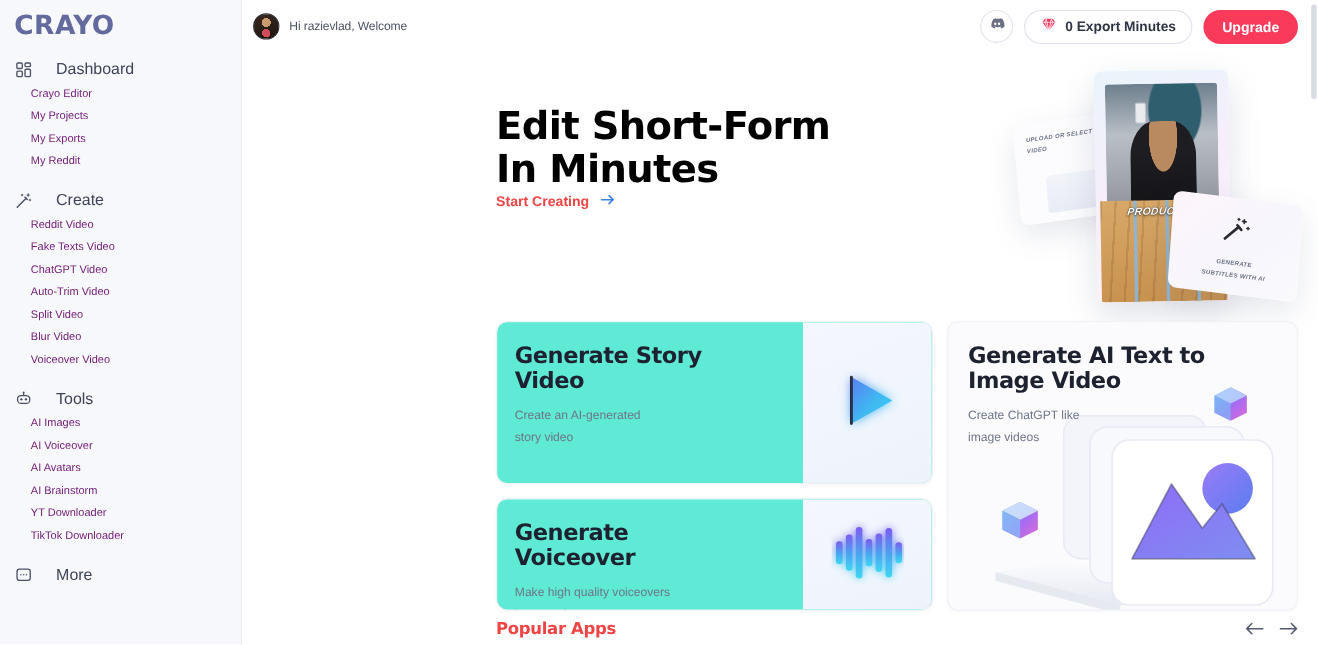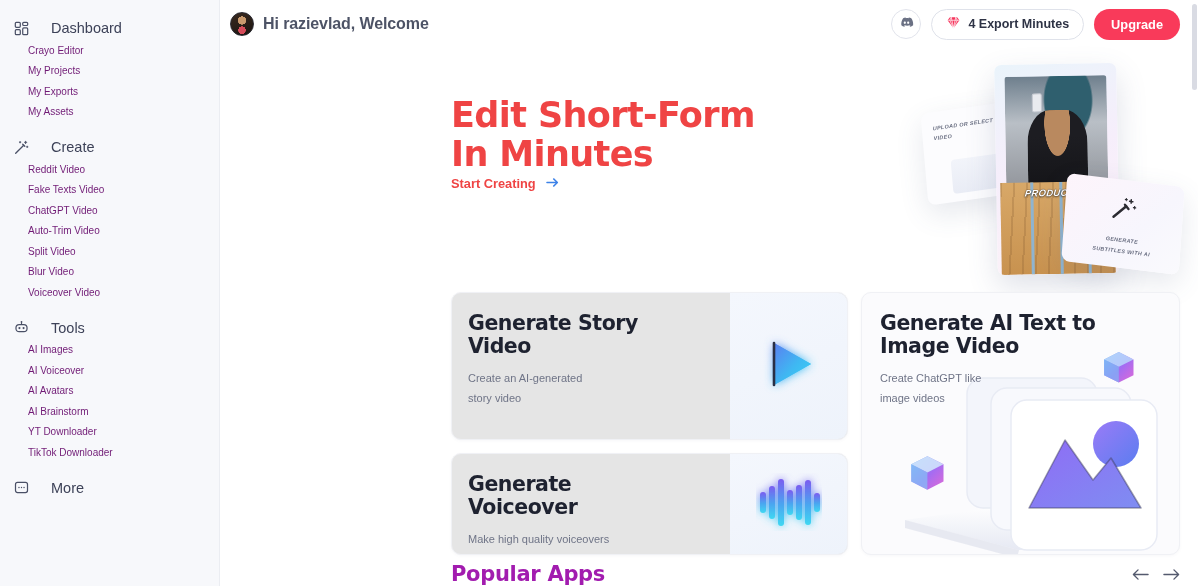--- a/index.html
+++ b/index.html
@@ -100,22 +100,22 @@
     width: 24px; height: 24px;
     border-radius: 50%;
     background:
       radial-gradient(circle at 50% 34%, #c99a6e 0 22%, transparent 23%),
       radial-gradient(circle at 50% 78%, #d64b5a 0 18%, transparent 19%),
       linear-gradient(160deg,#3a2a20 0%, #1b1410 100%);
     border: 1.5px solid #2b2b33;
     flex: 0 0 24px;
   }
   .greet-text {
-    font-size: 16px;
-    font-weight: 700;
+    font-size: 11px;
+    font-weight: 400;
     color: #4d5366;
     letter-spacing: -0.1px;
   }
 
   .top-actions {
     margin-left: auto;
     display: flex;
     align-items: center;
     gap: 10px;
   }
@@ -158,21 +158,21 @@
   
   #hero {
     position: relative;
     height: 232px;
     padding: 48px 0 0 231px;
   }
   .hero-title {
     font-size: 35px;
     line-height: 1.12;
     font-weight: 800;
-    color: #ef4444;
+    color: #000000;
     letter-spacing: -0.6px;
     font-family: "DejaVu Sans", sans-serif;
     white-space: pre-line;
   }
   .hero-cta {
     margin-top: 0;
     font-size: 12.8px;
     font-weight: 700;
     color: #ef4444;
     display: inline-flex;
@@ -315,21 +315,21 @@
     gap: 13px;
   }
   .col-left {
     width: 397px;
     display: flex;
     flex-direction: column;
     gap: 13px;
     flex: 0 0 397px;
   }
   .fcard {
-    background: #e5e5e5;
+    background: #5eead4;
     border: 1px solid #f0f1f5;
     border-radius: 10px;
     box-shadow: 0 1px 3px rgba(90,100,140,0.05);
     position: relative;
     overflow: hidden;
     cursor: pointer;
     display: flex;
   }
   .fcard-body { padding: 19px 0 0 16px; position: relative; z-index: 2; }
   .fcard-title {
@@ -379,23 +379,23 @@
 
   
   #popular {
     position: absolute;
     left: 231px; right: 18px;
     top: 562px;
     display: flex;
     align-items: center;
   }
   .popular-title {
-    font-size: 21px;
+    font-size: 15px;
     font-weight: 700;
-    color: #a21caf;
+    color: #ef4444;
     letter-spacing: -0.3px;
     font-family: "DejaVu Sans", sans-serif;
   }
   .carousel-nav {
     margin-left: auto;
     display: flex;
     gap: 14px;
     align-items: center;
   }
   .carousel-nav .navarrow {
@@ -417,38 +417,39 @@
     background: #d9dbe3;
     border-radius: 3px;
   }
 </style>
 </head>
 <body>
 
 <div id="app">
 
   <aside id="sidebar">
+    <div class="logo">CRAYO</div>
 
     <div class="nav-section first">
       <div class="nav-group-head">
         <span class="gicon">
           <svg width="15" height="15" viewBox="0 0 16 16" fill="none">
             <rect x="1.4" y="1.4" width="5.3" height="5.3" rx="1.1" stroke="#4a5066" stroke-width="1.3"></rect>
             <rect x="9.3" y="1.4" width="5.3" height="3.4" rx="1.1" stroke="#4a5066" stroke-width="1.3"></rect>
             <rect x="1.4" y="9.3" width="5.3" height="5.3" rx="1.1" stroke="#4a5066" stroke-width="1.3"></rect>
             <rect x="9.3" y="7.4" width="5.3" height="7.2" rx="1.1" stroke="#4a5066" stroke-width="1.3"></rect>
           </svg>
         </span>
         <span>Dashboard</span>
       </div>
       <div class="nav-sub">
         <div class="nav-item">Crayo Editor</div>
         <div class="nav-item">My Projects</div>
         <div class="nav-item">My Exports</div>
-        <div class="nav-item">My Assets</div>
+        <div class="nav-item">My Reddit</div>
       </div>
     </div>
 
     <div class="nav-section">
       <div class="nav-group-head">
         <span class="gicon">
           <svg width="15" height="15" viewBox="0 0 16 16" fill="none">
             <path d="M1.8 14.2 L10.4 5.6" stroke="#4a5066" stroke-width="1.4" stroke-linecap="round"></path>
             <path d="M9.3 4.5 L11.5 6.7" stroke="#4a5066" stroke-width="1.4" stroke-linecap="round"></path>
             <path d="M12.4 1.3 v2.3 M11.25 2.45 h2.3" stroke="#4a5066" stroke-width="1.1" stroke-linecap="round"></path>
@@ -525,21 +526,21 @@
           </span>
         </div>
 
         <div class="pill-btn">
           <span>
             <svg width="15" height="15" viewBox="0 0 16 16" fill="none">
               <path d="M4.2 2.3h7.6l2.5 3.3L8 14 1.7 5.6 4.2 2.3Z" fill="#f6325a"></path>
               <path d="M1.7 5.6h12.6M5.6 2.3 8 14l2.4-11.7M5.6 2.3 4 5.6l4 8.4 4-8.4-1.6-3.3" stroke="#fff" stroke-width="0.75" stroke-linejoin="round" fill="none"></path>
             </svg>
           </span>
-          <span>4 Export Minutes</span>
+          <span>0 Export Minutes</span>
         </div>
 
         <button class="upgrade-btn">Upgrade</button>
       </div>
     </div>
 
     <section id="hero">
       <h1 class="hero-title">Edit Short-Form
 In Minutes</h1>
       <div class="hero-cta">

